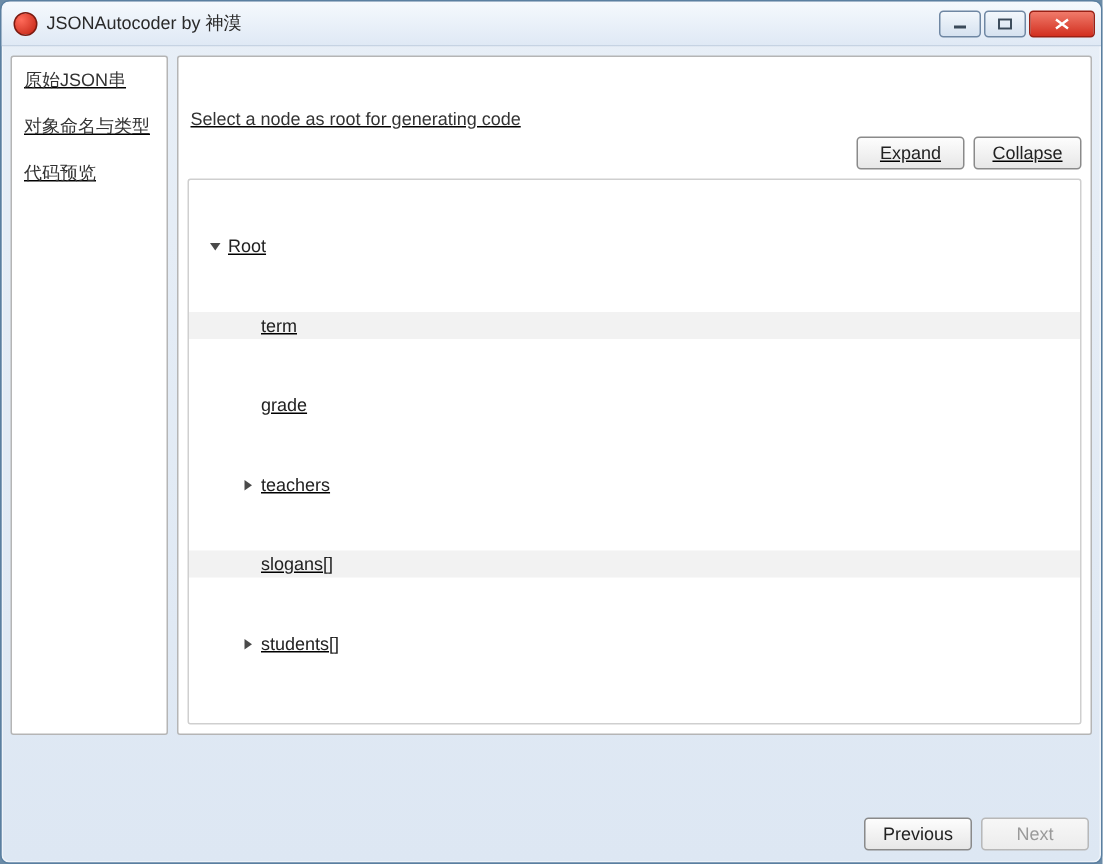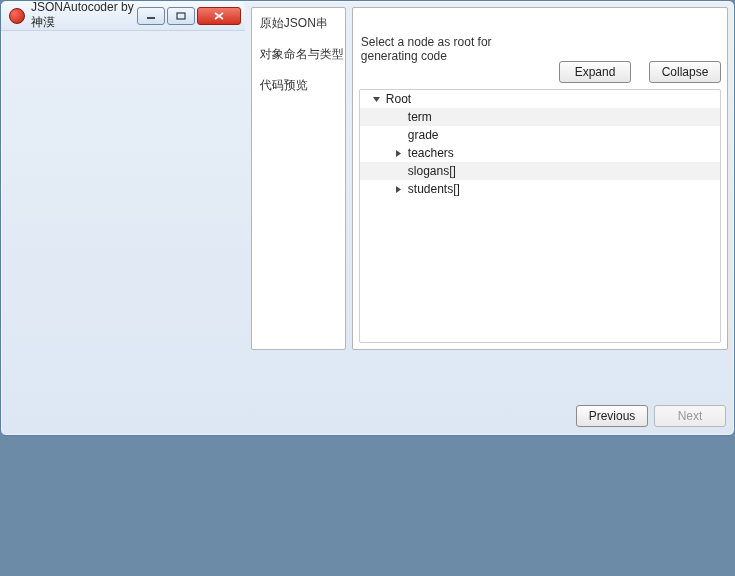--- a/index.html
+++ b/index.html
@@ -7,26 +7,26 @@
     margin: 0;
     font-family: "Microsoft YaHei", "Segoe UI", Tahoma, sans-serif;
     font-size: 12px;
     background: #6b8ba7;
     width: 735px;
     height: 576px;
     overflow: hidden;
   }
   .window {
     width: 735px;
-    height: 436px;
+    height: 576px;
     background: linear-gradient(#e8eff7, #dde7f3);
     border: 1px solid #5a7fa0;
     border-radius: 6px;
     display: flex;
-    flex-direction: row;
+    flex-direction: column;
     box-shadow: inset 0 0 0 1px rgba(255,255,255,0.5);
   }
   .titlebar {
     height: 30px;
     display: flex;
     align-items: center;
     padding: 0 4px 0 8px;
     background: linear-gradient(#f5f9fd, #dfe9f5);
     border-bottom: 1px solid #c6d3e3;
     border-radius: 6px 6px 0 0;
@@ -74,20 +74,21 @@
     display: flex;
     flex-direction: column;
     padding: 6px;
     gap: 6px;
   }
   .upper {
     flex: 1 1 auto;
     display: flex;
     gap: 6px;
     min-height: 0;
+    text-decoration: underline;
   }
   .sidebar {
     width: 105px;
     background: #fff;
     border: 1px solid #b5b5b5;
     border-radius: 2px;
     overflow: hidden;
   }
   .side-item {
     padding: 7px 8px;
@@ -104,21 +105,21 @@
     border: 1px solid #b5b5b5;
     border-radius: 2px;
     display: flex;
     flex-direction: column;
     min-width: 0;
   }
   .toolbar {
     display: flex;
     align-items: center;
     padding: 6px 6px 6px 8px;
-    gap: 18px;
+    gap: 6px;
   }
   .hint {
     flex: 1 1 auto;
     color: #333;
   }
   .btn {
     min-width: 72px;
     height: 22px;
     border: 1px solid #8a8a8a;
     border-radius: 3px;
@@ -143,20 +144,21 @@
     border-radius: 2px;
     overflow: auto;
     background: #fff;
   }
   .tree-row {
     display: flex;
     align-items: center;
     height: 18px;
     font-size: 12px;
     color: #222;
+    margin-top: 35px;
   }
   .tree-row.alt {
     background: #f2f2f2;
   }
   .indent { display:inline-block; }
   .arrow {
     width: 14px;
     display: inline-flex;
     justify-content: center;
     color: #555;

